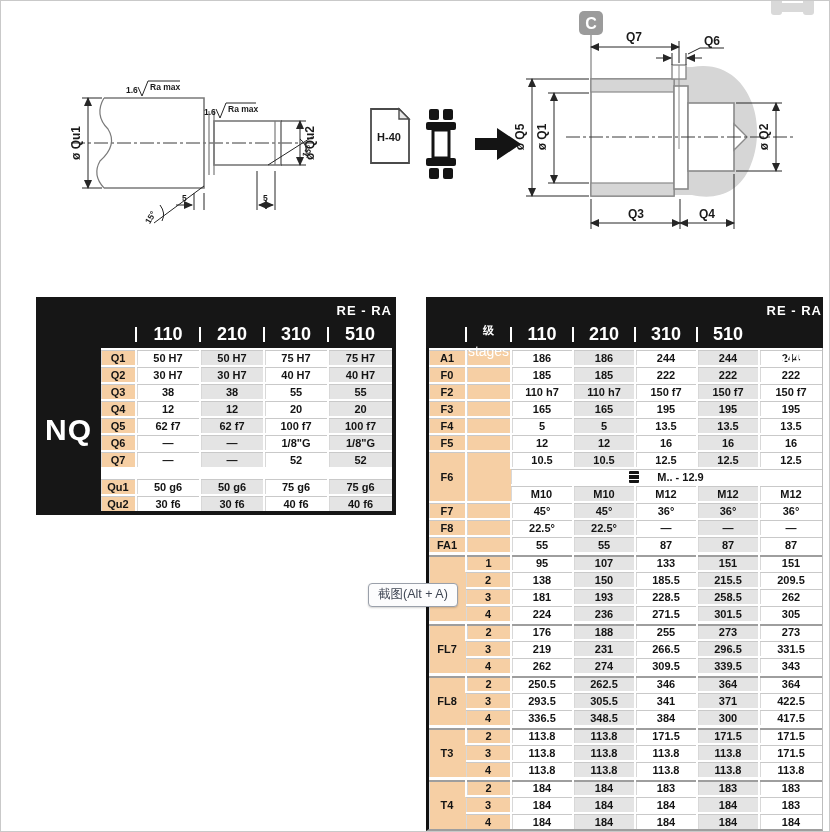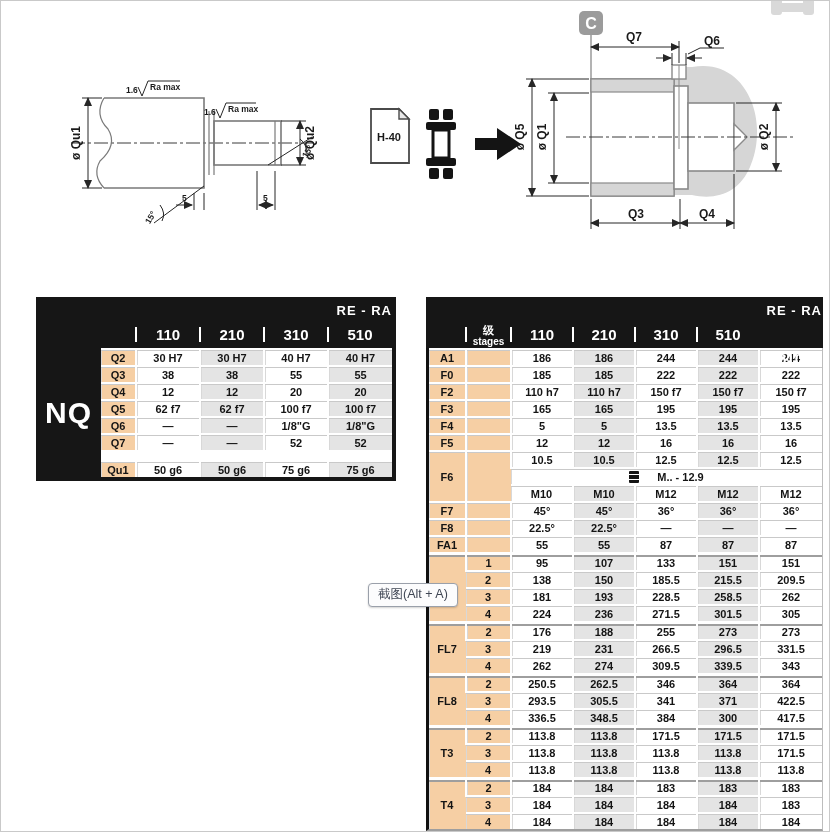--- a/index.html
+++ b/index.html
@@ -21,26 +21,26 @@
   tr.spacer-row td{height:8px;background:#fff;box-shadow:none;border-top:2px solid #fff;}
   td.merged{background:#fff;}
   .bolt-icon{display:inline-block;width:10px;height:12px;vertical-align:-2px;margin-right:18px;border-radius:1px;
      background:linear-gradient(#141414 0 26%,#fff 26% 37%,#141414 37% 63%,#fff 63% 74%,#141414 74% 100%);}
 
   
   .thead{background:var(--header_bg);color:#fff;}
   .title-row{height:26px;}
   .title-text{text-align:right;font-weight:bold;font-size:13px;line-height:28px;letter-spacing:1px;}
   .cols-row{display:flex;height:25px;align-items:stretch;}
-  .col-h{position:relative;color:#fff;font-weight:bold;font-size:15px;text-align:center;line-height:23px;}
+  .col-h{position:relative;color:#fff;font-weight:bold;font-size:18px;text-align:center;line-height:23px;}
   .col-h::before{content:"";position:absolute;left:-1px;top:4px;width:2px;height:15px;background:#fff;}
   .stages-h{position:relative;width:45px;text-align:center;line-height:1;padding-top:2px;box-sizing:border-box;}
   .stages-h::before{content:"";position:absolute;left:-1px;top:4px;width:2px;height:15px;background:#fff;}
   .stages-h .zh{font-size:11px;font-weight:bold;display:block;}
-  .stages-h .en{font-size:10px;font-weight:bold;display:block;margin-top:1px;}
+  .stages-h .en{font-size:14px;font-weight:normal;display:block;margin-top:8px;}
 
   
   .tbl-left{position:absolute;left:35px;top:296px;width:360px;background:var(--header_bg);
             padding:0 4px 4px 0;box-sizing:border-box;}
   .tbl-left .title-text{margin-left:100px;width:256px;}
   .tbl-left .hspacer{width:100px;}
   .tbl-left .col-h{width:64px;}
   .tbl-left .bodywrap{display:flex;}
   .nq-cell{width:65px;display:flex;align-items:center;justify-content:center;color:#fff;
            font-size:30px;font-weight:bold;letter-spacing:1px;}
@@ -239,20 +239,27 @@
       <table class="dtable">
         <colgroup>
             <col style="width:35px">
             <col style="width:64px">
             <col style="width:64px">
             <col style="width:64px">
             <col style="width:64px">
           </colgroup>
         <tbody id="left-tbody">
             <tr>
+              <th class="rowlabel">Q1</th>
+              <td class="val">50 H7</td>
+              <td class="val shade">50 H7</td>
+              <td class="val">75 H7</td>
+              <td class="val shade">75 H7</td>
+            </tr>
+            <tr>
               <th class="rowlabel">Q2</th>
               <td class="val">30 H7</td>
               <td class="val shade">30 H7</td>
               <td class="val">40 H7</td>
               <td class="val shade">40 H7</td>
             </tr>
             <tr>
               <th class="rowlabel">Q3</th>
               <td class="val">38</td>
               <td class="val shade">38</td>
@@ -289,20 +296,27 @@
             </tr>
             <tr class="spacer-row">
               <td class="" colspan="5"></td>
             </tr>
             <tr>
               <th class="rowlabel">Qu1</th>
               <td class="val">50 g6</td>
               <td class="val shade">50 g6</td>
               <td class="val">75 g6</td>
               <td class="val shade">75 g6</td>
+            </tr>
+            <tr>
+              <th class="rowlabel">Qu2</th>
+              <td class="val">30 f6</td>
+              <td class="val shade">30 f6</td>
+              <td class="val">40 f6</td>
+              <td class="val shade">40 f6</td>
             </tr>
           </tbody>
       </table>
     </div>
   </div>
 
   <div class="tbl-right">
     <div class="thead">
       <div class="title-row">
           <div class="title-text">RE - RA</div>

